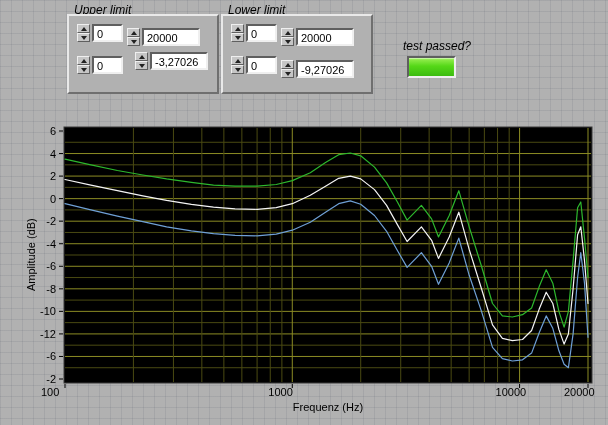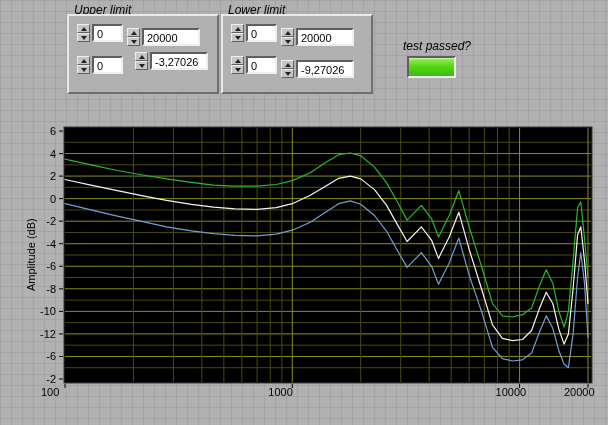--- a/index.html
+++ b/index.html
@@ -155,20 +155,21 @@
       <div class="field wide">-9,27026</div>
     </div>
   </div>
 
   <div class="lbl" style="left:403px;top:39px;text-align:right;">test passed?</div>
   <div class="led"></div>
 
 
 
   <div class="ylab">Amplitude (dB)</div>
+  <div class="xlab">Frequenz (Hz)</div>
 
   <svg id="graph" class="graph-svg" width="552" height="272">
       <rect x="8" y="4" width="528" height="256" fill="#000000" stroke="#3a3a3a" stroke-width="1"></rect>
       <line x1="9" x2="535" y1="244.72727272727275" y2="244.72727272727275" stroke="#4a4a12" stroke-width="1"></line>
       <line x1="9" x2="535" y1="233.45454545454544" y2="233.45454545454544" stroke="#8c8c24" stroke-width="1"></line>
       <line x1="9" x2="535" y1="222.1818181818182" y2="222.1818181818182" stroke="#4a4a12" stroke-width="1"></line>
       <line x1="9" x2="535" y1="210.90909090909093" y2="210.90909090909093" stroke="#8c8c24" stroke-width="1"></line>
       <line x1="9" x2="535" y1="199.63636363636363" y2="199.63636363636363" stroke="#4a4a12" stroke-width="1"></line>
       <line x1="9" x2="535" y1="188.36363636363637" y2="188.36363636363637" stroke="#8c8c24" stroke-width="1"></line>
       <line x1="9" x2="535" y1="177.09090909090907" y2="177.09090909090907" stroke="#4a4a12" stroke-width="1"></line>

